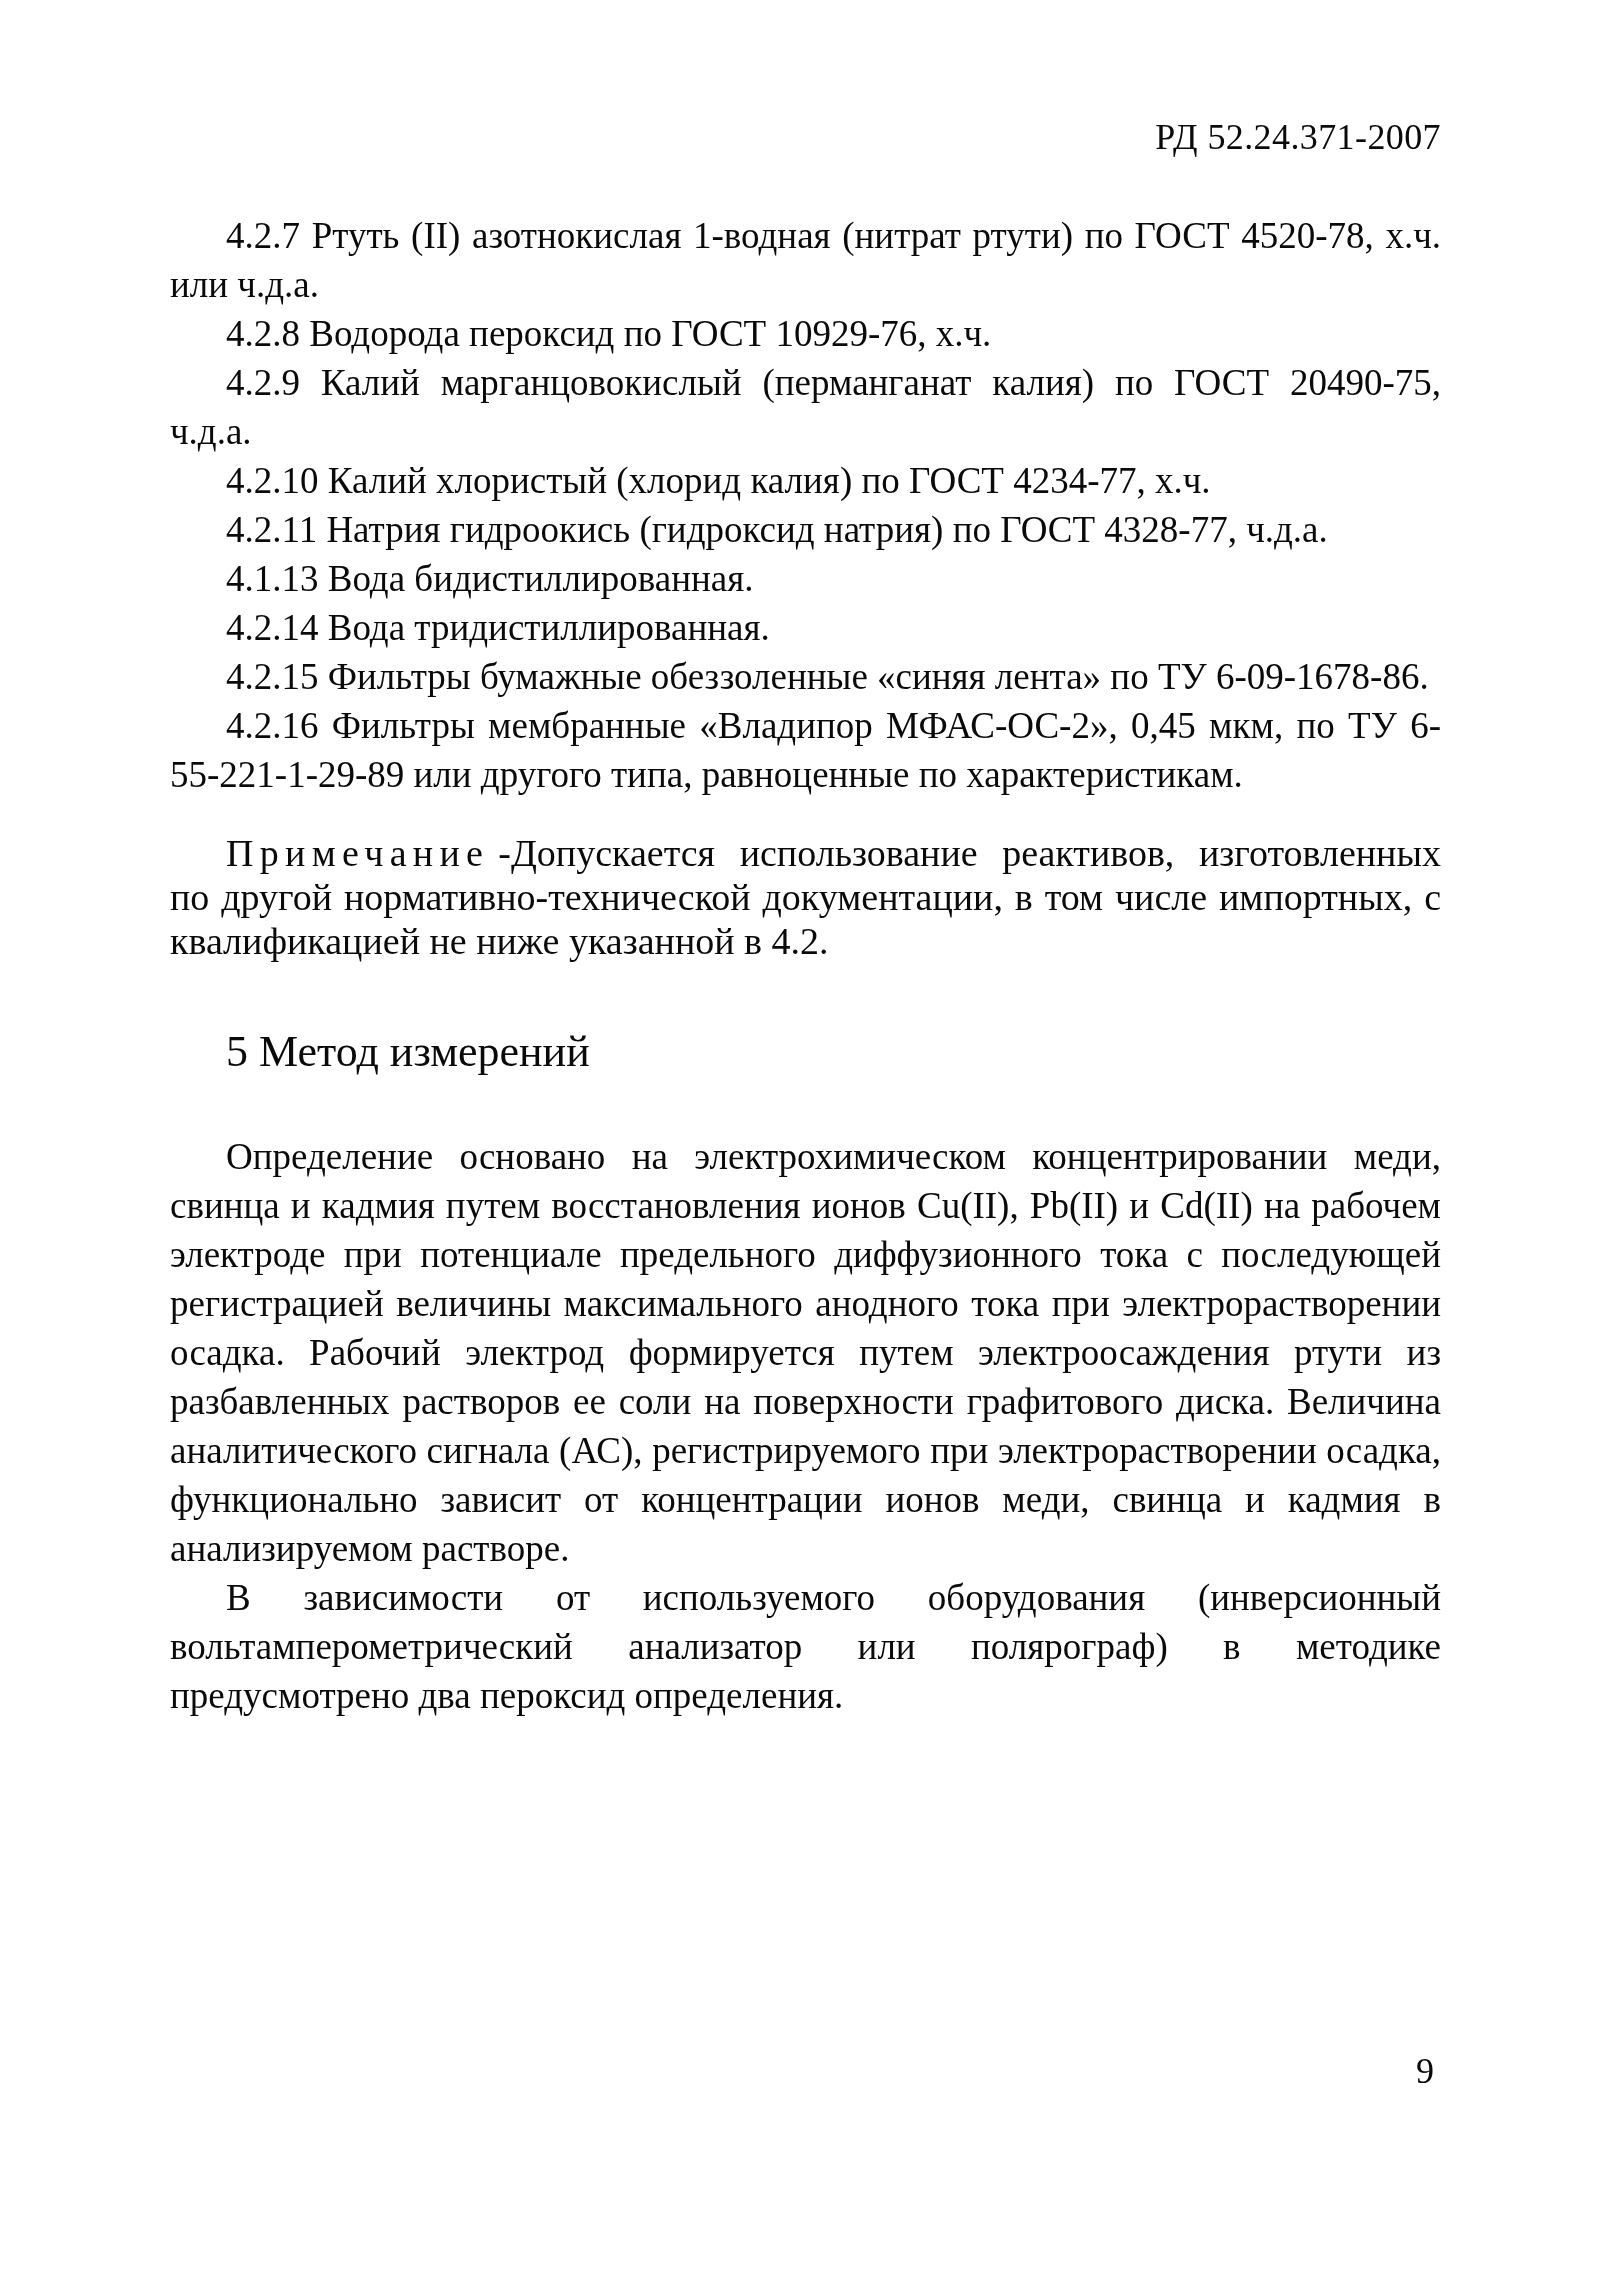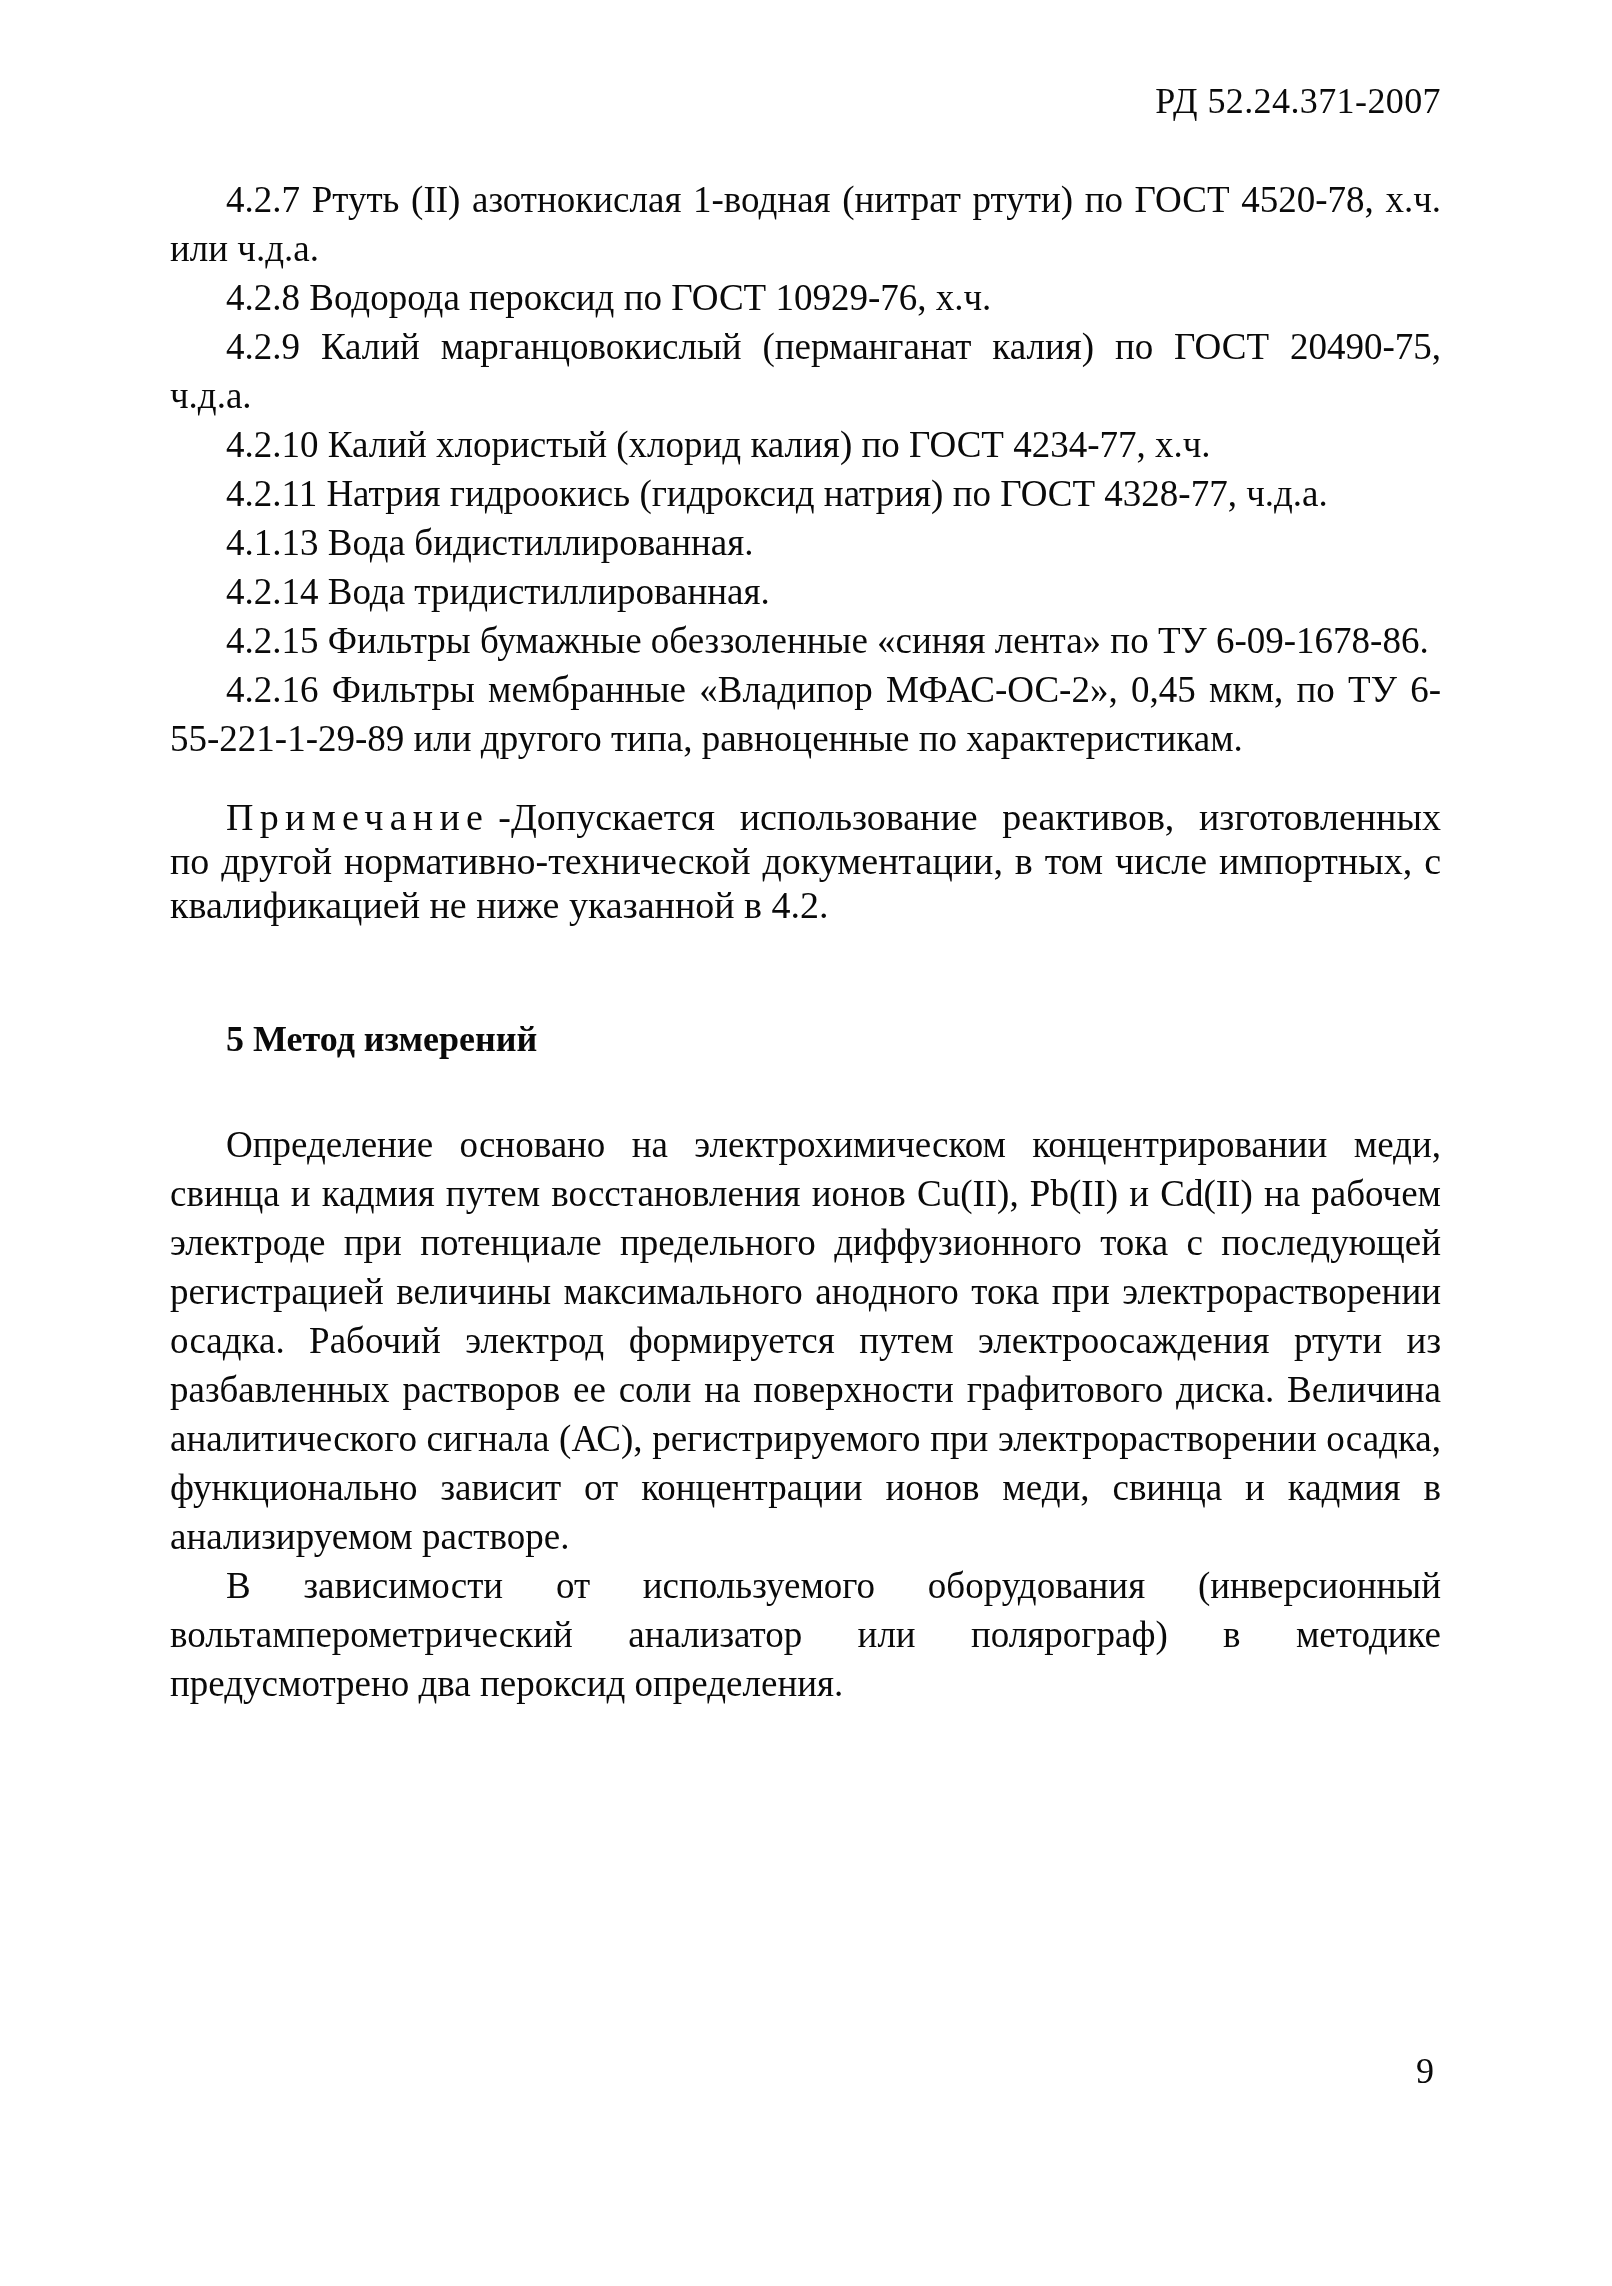--- a/index.html
+++ b/index.html
@@ -8,21 +8,21 @@
   body {
     font-family: "Liberation Serif", "DejaVu Serif", serif;
     color: #0a0a0a;
     -webkit-font-smoothing: antialiased;
   }
   .page {
     position: relative;
     width: 1613px;
     height: 2286px;
     background: #ffffff;
-    padding: 80px 172px 0 170px;
+    padding: 116px 172px 0 170px;
     overflow: hidden;
   }
   .doc-code {
     text-align: right;
     font-size: 36px;
     line-height: 43px;
     letter-spacing: 0.4px;
     margin-bottom: 52px;
   }
   .para {
@@ -36,25 +36,25 @@
     line-height: 44px;
     text-align: justify;
     text-indent: 56px;
     margin-top: 32px;
   }
   .note-label {
     letter-spacing: 6.3px;
     margin-right: 9px;
   }
   .section-heading {
-    font-size: 36px;
+    font-size: 44px;
     line-height: 49px;
-    font-weight: bold;
+    font-weight: normal;
     padding-left: 56px;
-    margin-top: 88px;
+    margin-top: 64px;
   }
   .body-block { margin-top: 56px; }
   .body-para {
     font-size: 37px;
     line-height: 49px;
     text-align: justify;
     text-indent: 56px;
   }
   .page-number {
     position: absolute;

